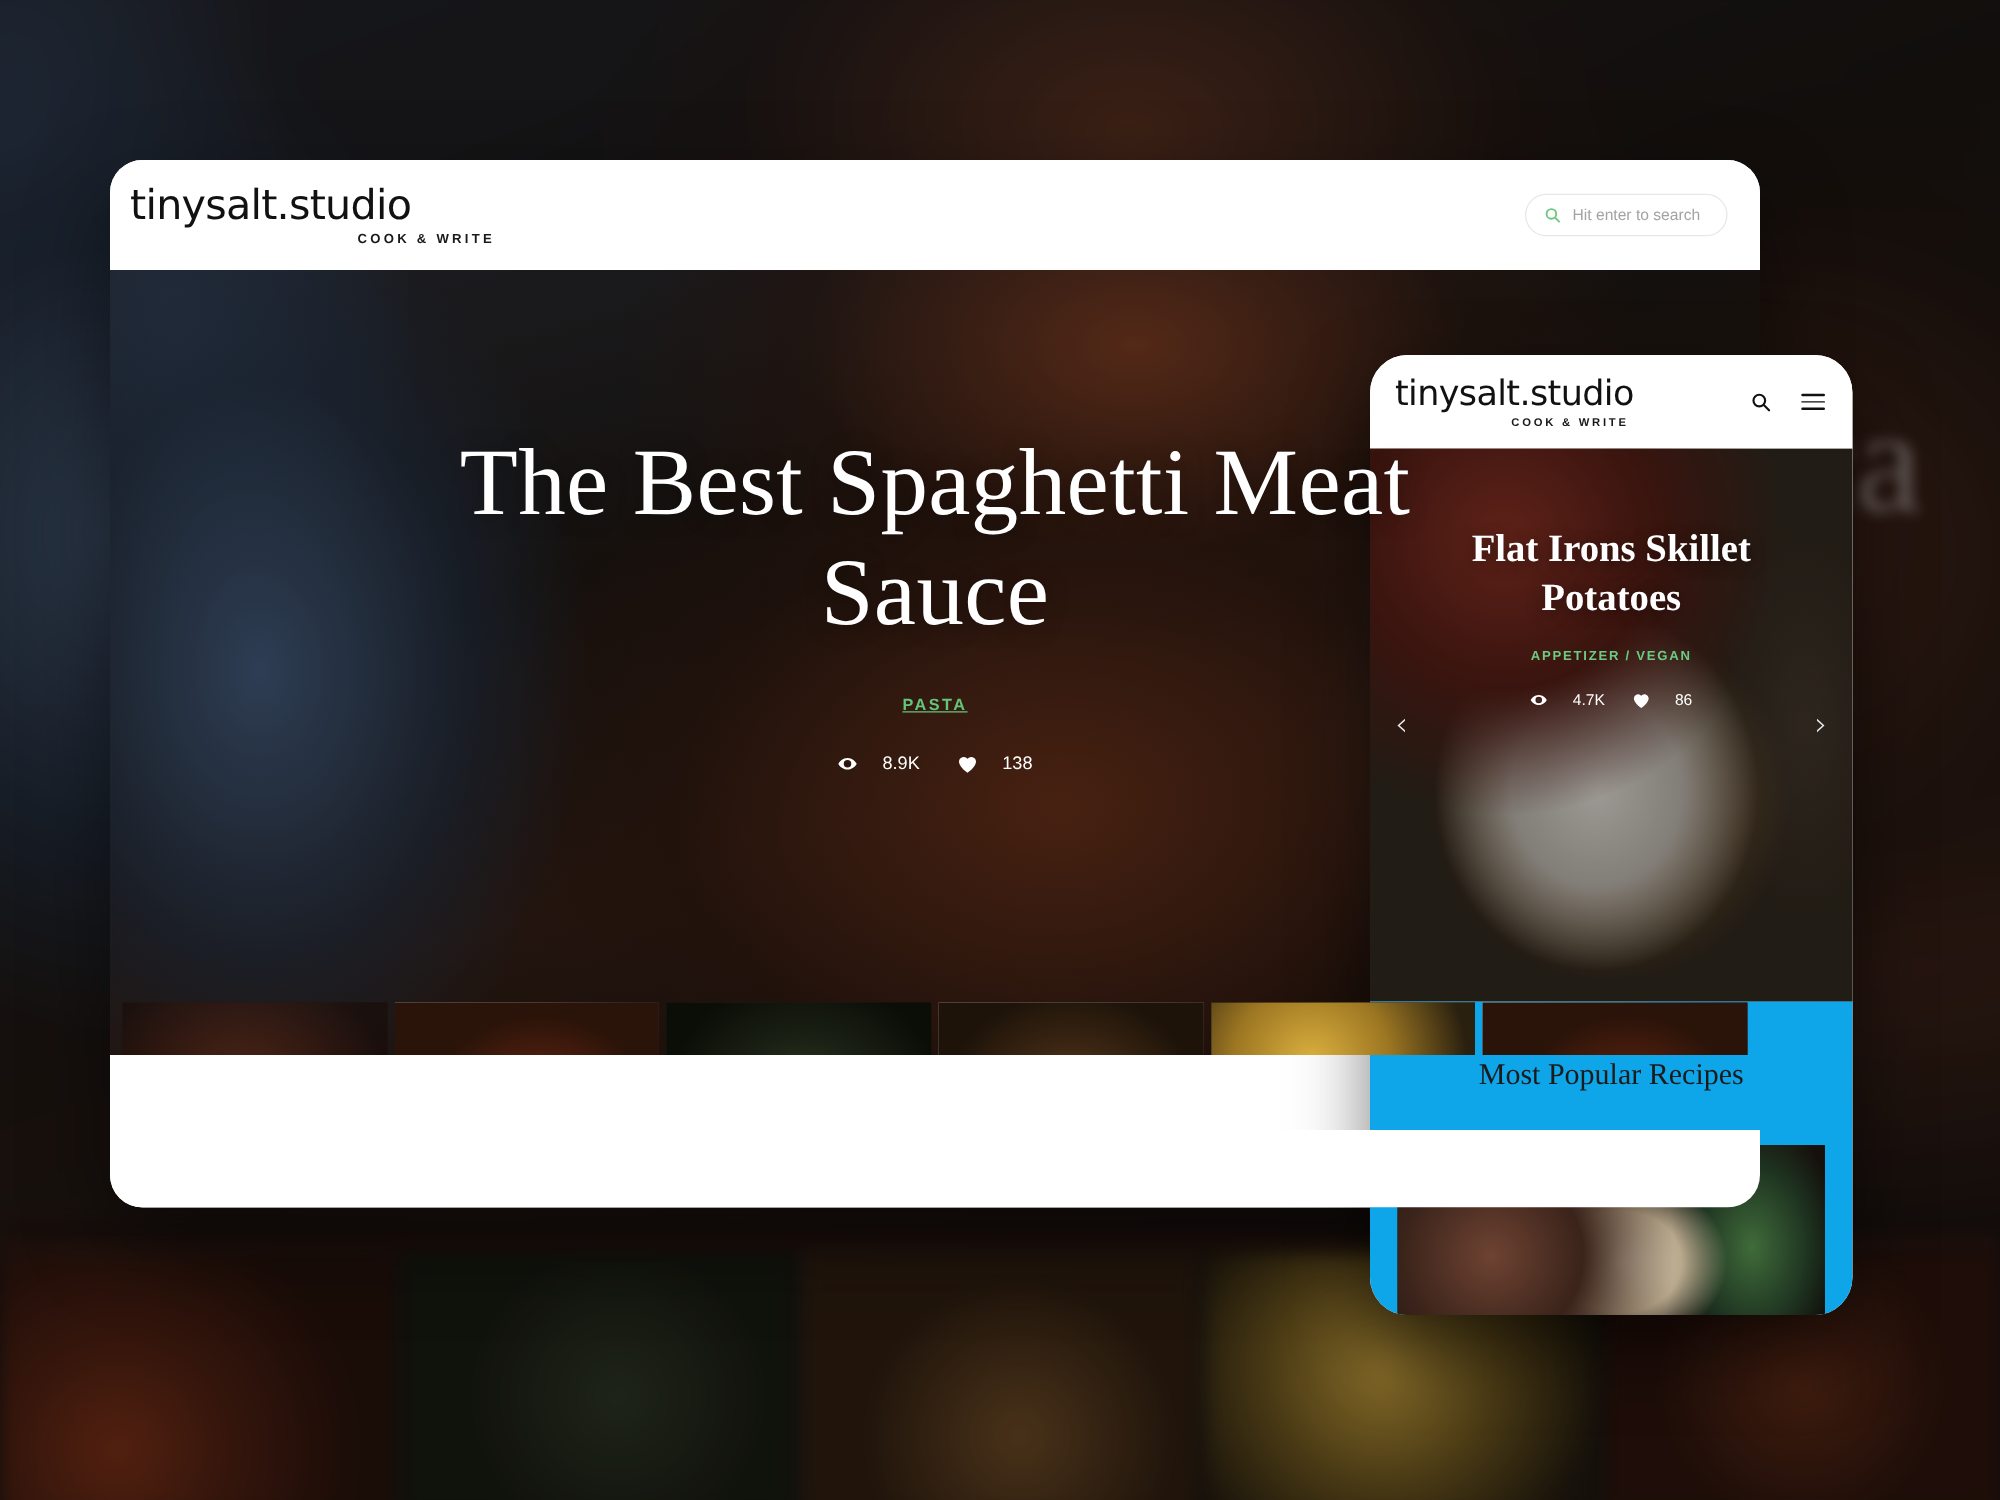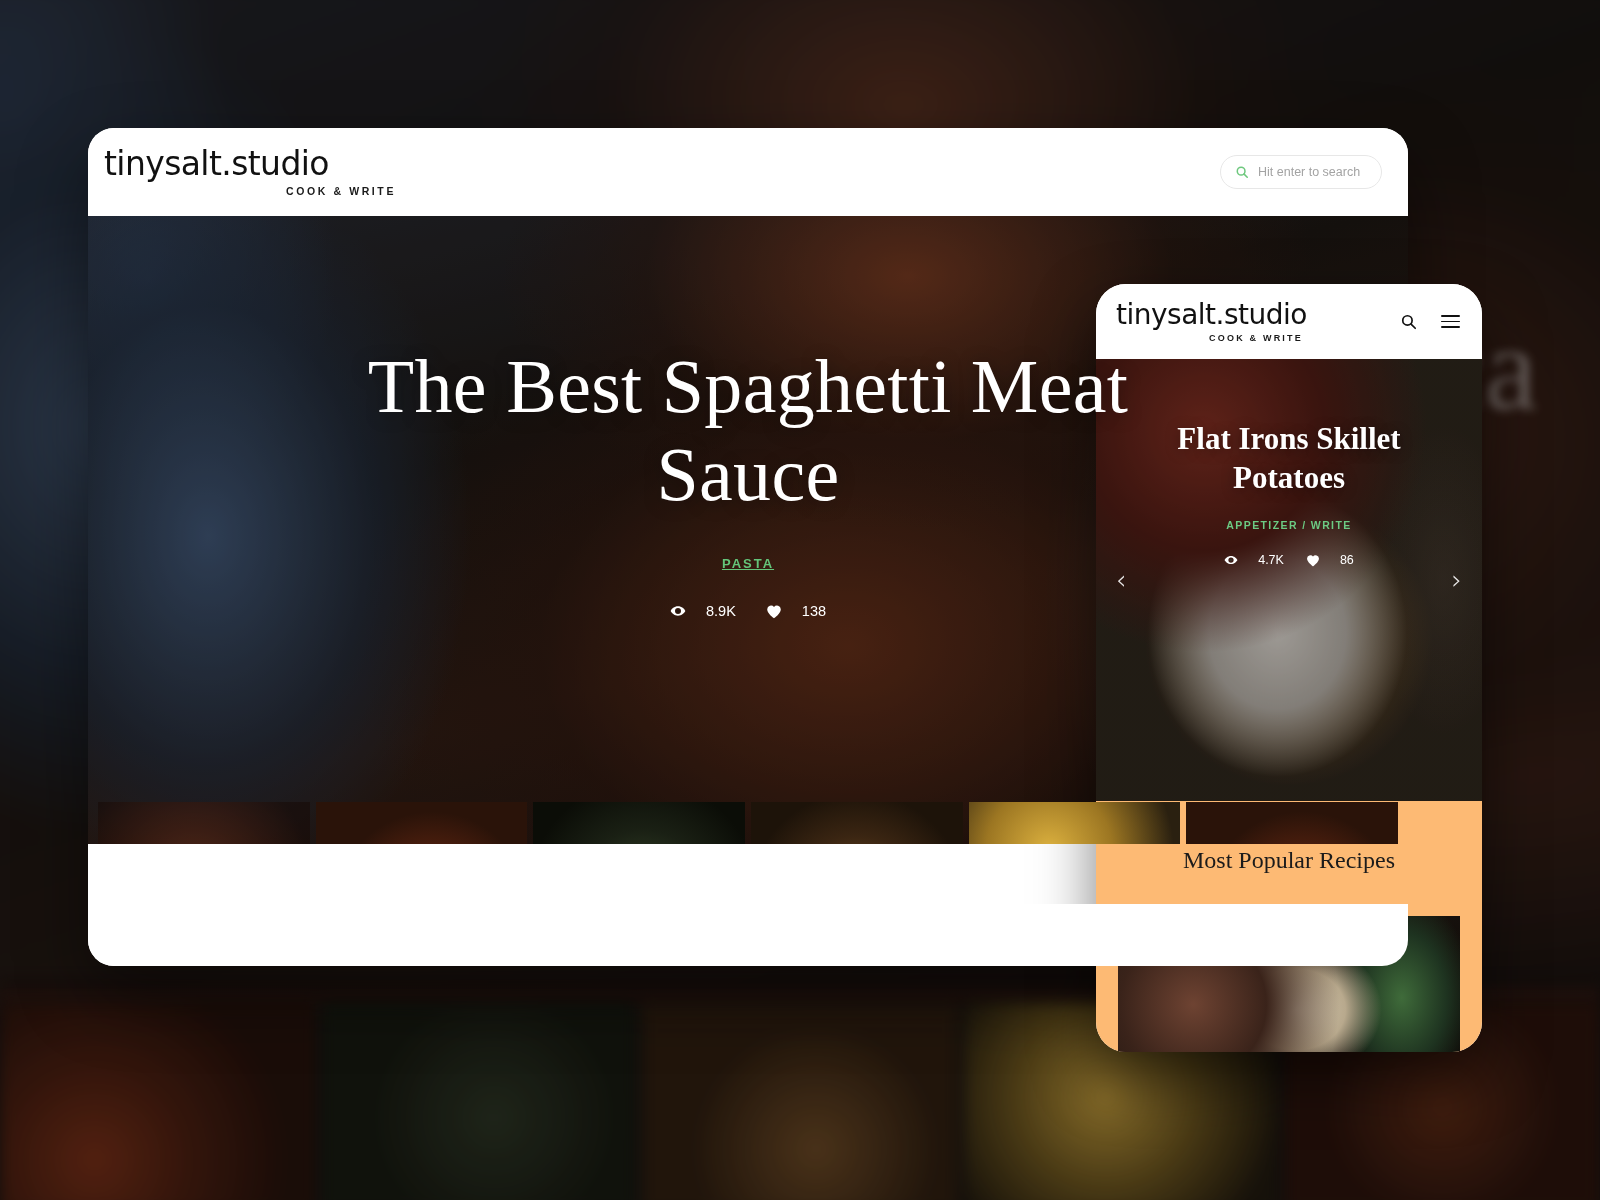--- a/index.html
+++ b/index.html
@@ -375,21 +375,21 @@
     line-height: 1;
     opacity: .9;
     cursor: pointer;
     font-family: "DejaVu Sans", sans-serif;
     font-weight: 300;
   }
   .m-arrow.left { left: 20px; }
   .m-arrow.right { right: 20px; }
 
   .m-section {
-    background: #fdba74;
+    background: #0ea5e9;
     padding: 46px 0 0;
   }
   .m-section-title {
     font-family: "Liberation Serif", serif;
     font-size: 24px;
     color: #1b1b1b;
     text-align: center;
   }
   .m-card {
     margin: 42px 22px 0;
@@ -491,21 +491,21 @@
           <span></span>
       </div>
     </div>
   </div>
 
   <div class="m-hero">
     <div class="m-arrow left">‹</div>
     <div class="m-arrow right">›</div>
     <div class="m-hero-inner">
       <h2 class="m-title">Flat Irons Skillet Potatoes</h2>
-      <div class="m-cat">APPETIZER / WRITE</div>
+      <div class="m-cat">APPETIZER / VEGAN</div>
       <div class="m-stats">
         <span class="stat">
           <svg width="14" height="14" viewBox="0 0 24 24" fill="#fff">
             <path d="M12 5C6.5 5 2.2 9.1 1 12c1.2 2.9 5.5 7 11 7s9.8-4.1 11-7c-1.2-2.9-5.5-7-11-7zm0 11.5A4.5 4.5 0 1 1 12 7.5a4.5 4.5 0 0 1 0 9z"></path>
             <circle cx="12" cy="12" r="2.3" fill="#3a332c"></circle>
           </svg>
           <span>4.7K</span>
         </span>
         <span class="stat">
           <svg width="14" height="13" viewBox="0 0 24 22" fill="#fff">

